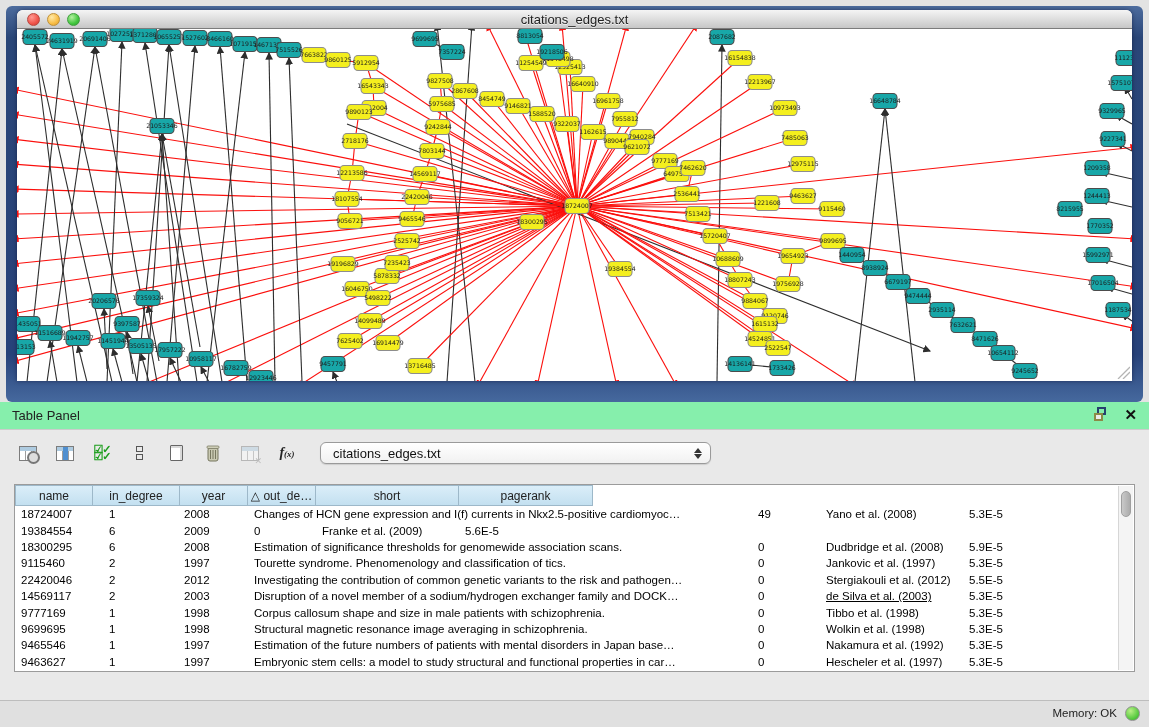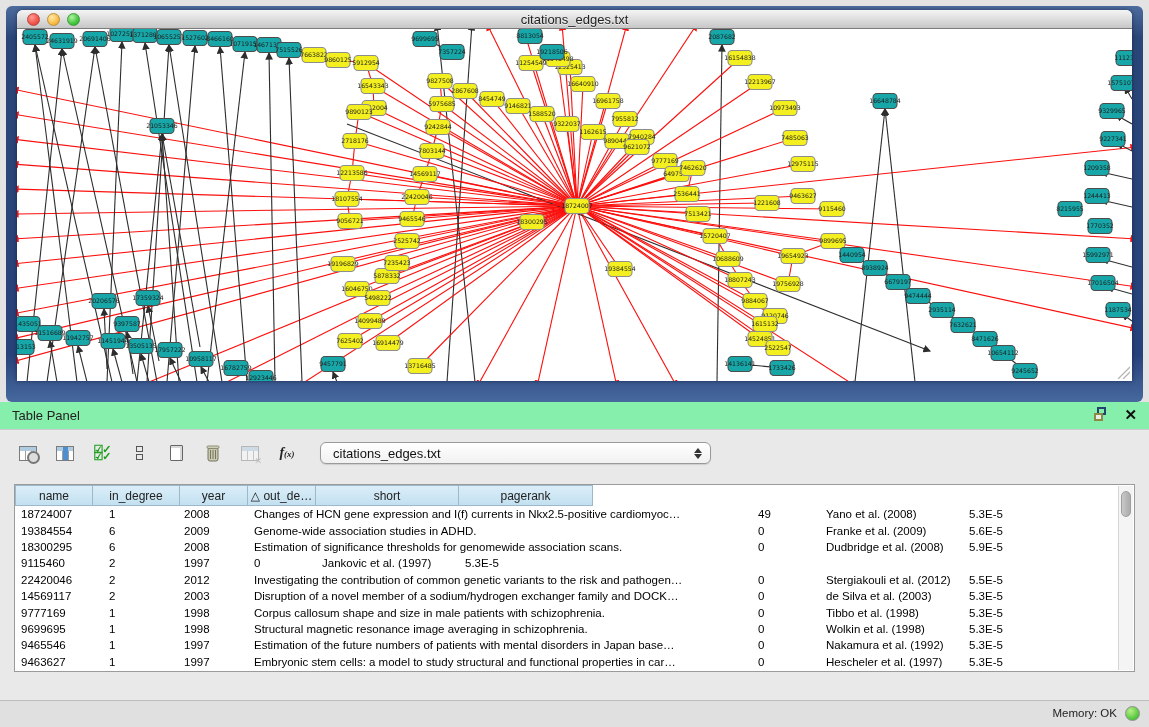--- a/index.html
+++ b/index.html
@@ -861,58 +861,58 @@
           <div class="td" style="width: 68px; padding-left: 4px;">2008</div>
           <div class="td" style="width: 504px; padding-left: 6px;">Changes of HCN gene expression and I(f) currents in Nkx2.5-positive cardiomyoc…</div>
           <div class="td" style="width: 68px; padding-left: 6px;">49</div>
           <div class="td" style="width: 143px; padding-left: 6px;">Yano et al. (2008)</div>
           <div class="td" style="width: 134px; padding-left: 6px;">5.3E-5</div>
         </div>
         <div class="tr">
           <div class="td" style="width: 78px; padding-left: 6px;">19384554</div>
           <div class="td" style="width: 87px; padding-left: 16px;">6</div>
           <div class="td" style="width: 68px; padding-left: 4px;">2009</div>
-          <div class="td" style="width: 504px; padding-left: 6px;">Genome-wide association studies in ADHD.</div>
           <div class="td" style="width: 68px; padding-left: 6px;">0</div>
           <div class="td" style="width: 143px; padding-left: 6px;">Franke et al. (2009)</div>
           <div class="td" style="width: 134px; padding-left: 6px;">5.6E-5</div>
         </div>
         <div class="tr">
           <div class="td" style="width: 78px; padding-left: 6px;">18300295</div>
           <div class="td" style="width: 87px; padding-left: 16px;">6</div>
           <div class="td" style="width: 68px; padding-left: 4px;">2008</div>
           <div class="td" style="width: 504px; padding-left: 6px;">Estimation of significance thresholds for genomewide association scans.</div>
           <div class="td" style="width: 68px; padding-left: 6px;">0</div>
           <div class="td" style="width: 143px; padding-left: 6px;">Dudbridge et al. (2008)</div>
           <div class="td" style="width: 134px; padding-left: 6px;">5.9E-5</div>
         </div>
         <div class="tr">
           <div class="td" style="width: 78px; padding-left: 6px;">9115460</div>
           <div class="td" style="width: 87px; padding-left: 16px;">2</div>
           <div class="td" style="width: 68px; padding-left: 4px;">1997</div>
+          <div class="td" style="width: 504px; padding-left: 6px;">Tourette syndrome. Phenomenology and classification of tics.</div>
           <div class="td" style="width: 68px; padding-left: 6px;">0</div>
           <div class="td" style="width: 143px; padding-left: 6px;">Jankovic et al. (1997)</div>
           <div class="td" style="width: 134px; padding-left: 6px;">5.3E-5</div>
         </div>
         <div class="tr">
           <div class="td" style="width: 78px; padding-left: 6px;">22420046</div>
           <div class="td" style="width: 87px; padding-left: 16px;">2</div>
           <div class="td" style="width: 68px; padding-left: 4px;">2012</div>
           <div class="td" style="width: 504px; padding-left: 6px;">Investigating the contribution of common genetic variants to the risk and pathogen…</div>
           <div class="td" style="width: 68px; padding-left: 6px;">0</div>
           <div class="td" style="width: 143px; padding-left: 6px;">Stergiakouli et al. (2012)</div>
           <div class="td" style="width: 134px; padding-left: 6px;">5.5E-5</div>
         </div>
         <div class="tr">
           <div class="td" style="width: 78px; padding-left: 6px;">14569117</div>
           <div class="td" style="width: 87px; padding-left: 16px;">2</div>
           <div class="td" style="width: 68px; padding-left: 4px;">2003</div>
           <div class="td" style="width: 504px; padding-left: 6px;">Disruption of a novel member of a sodium/hydrogen exchanger family and DOCK…</div>
           <div class="td" style="width: 68px; padding-left: 6px;">0</div>
-          <div class="td" style="width: 143px; padding-left: 6px;">de Silva et al. (2003)</div>
+          <div class="td" style="width: 143px; padding-left: 6px; text-decoration: underline;">de Silva et al. (2003)</div>
           <div class="td" style="width: 134px; padding-left: 6px;">5.3E-5</div>
         </div>
         <div class="tr">
           <div class="td" style="width: 78px; padding-left: 6px;">9777169</div>
           <div class="td" style="width: 87px; padding-left: 16px;">1</div>
           <div class="td" style="width: 68px; padding-left: 4px;">1998</div>
           <div class="td" style="width: 504px; padding-left: 6px;">Corpus callosum shape and size in male patients with schizophrenia.</div>
           <div class="td" style="width: 68px; padding-left: 6px;">0</div>
           <div class="td" style="width: 143px; padding-left: 6px;">Tibbo et al. (1998)</div>
           <div class="td" style="width: 134px; padding-left: 6px;">5.3E-5</div>

